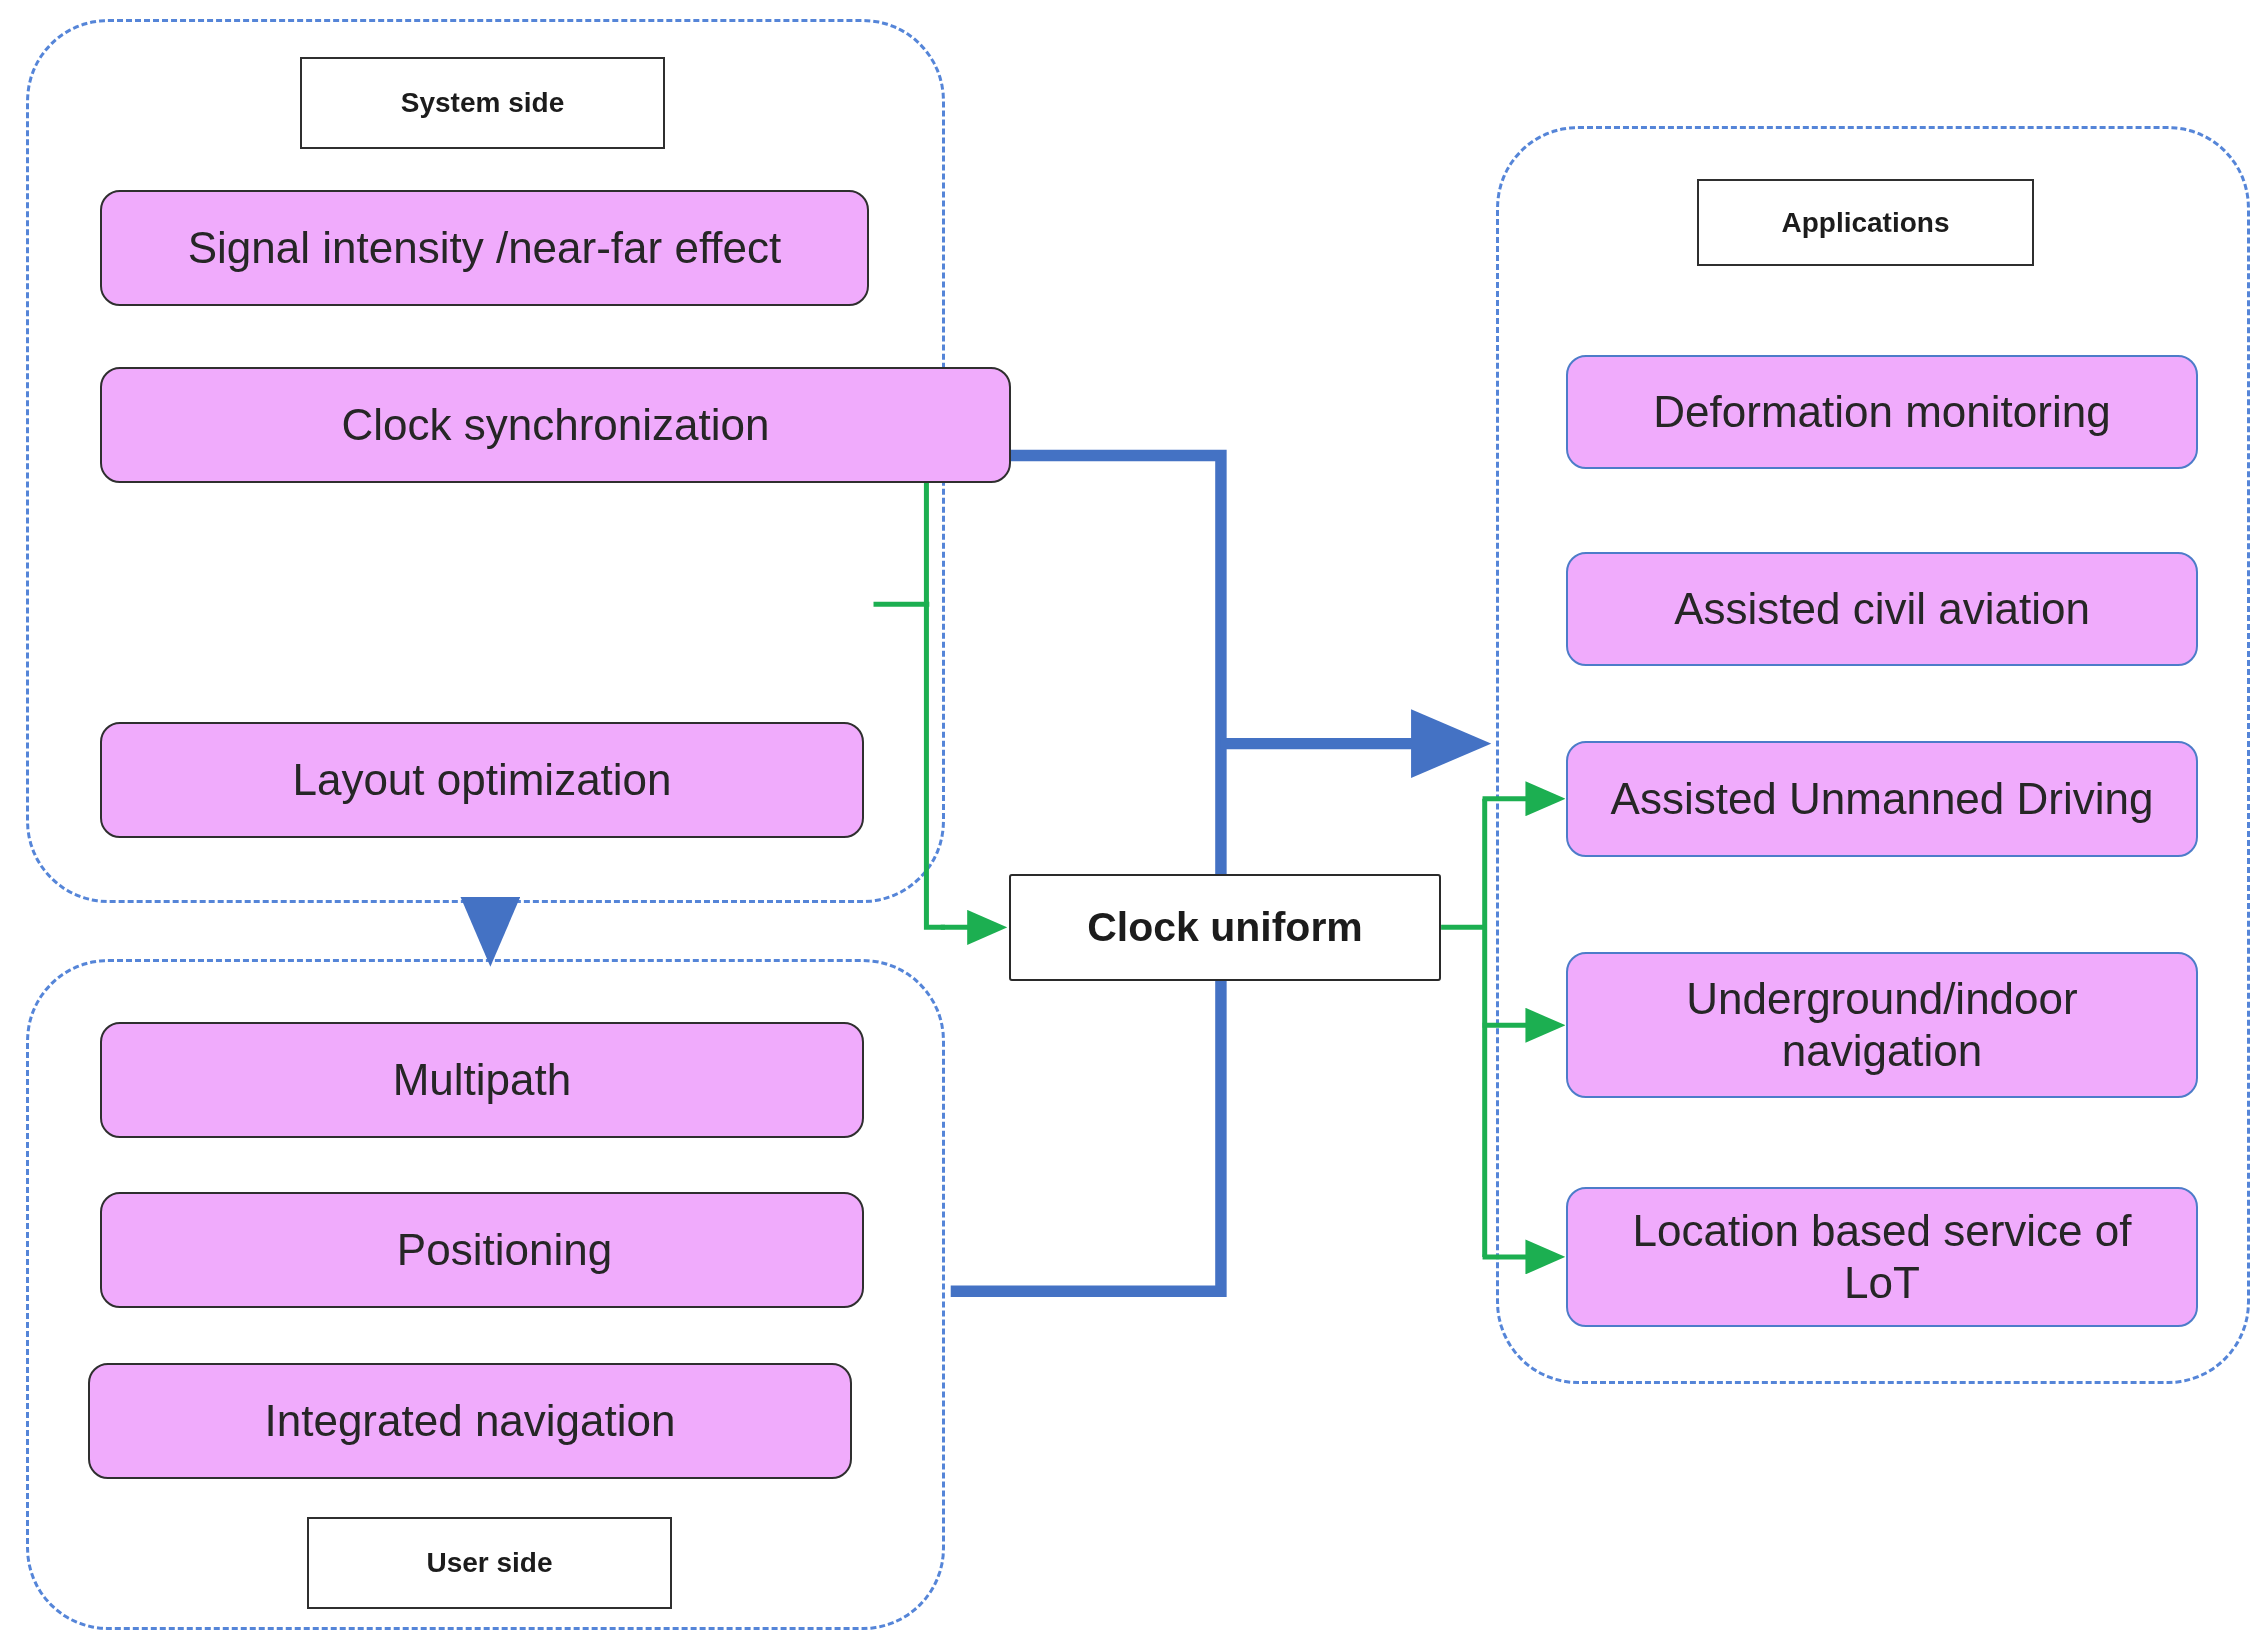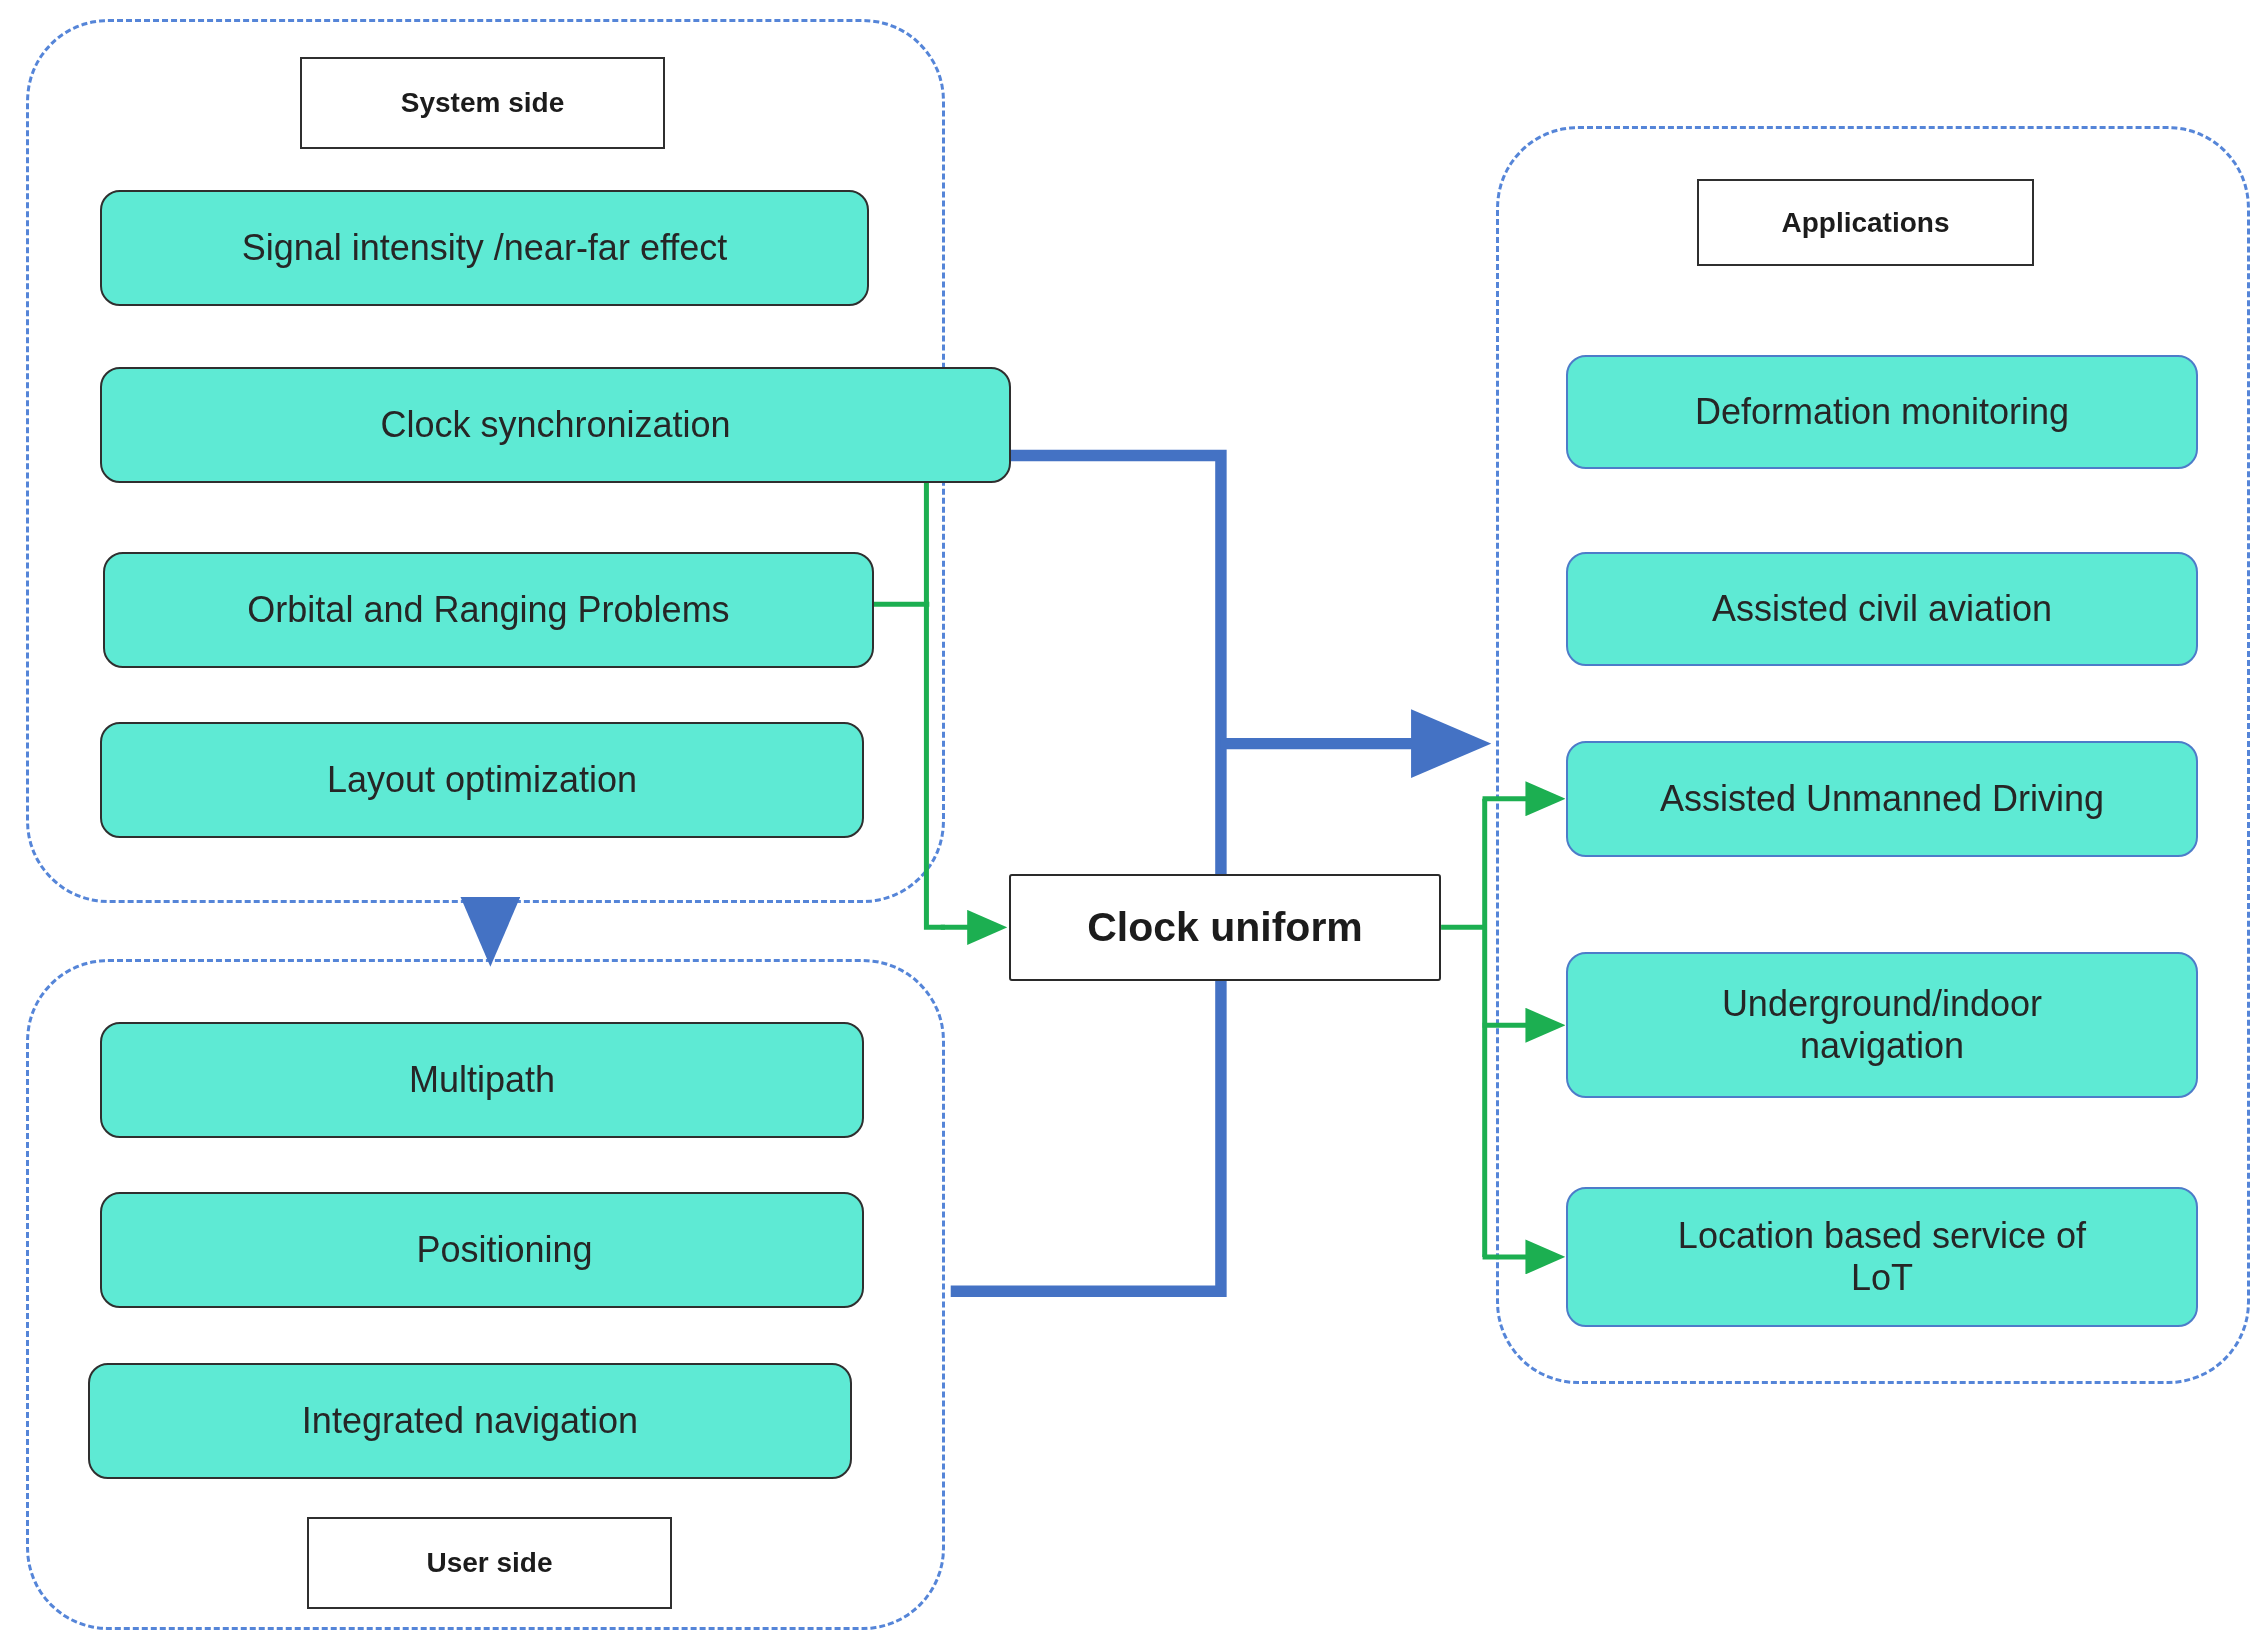--- a/index.html
+++ b/index.html
@@ -6,24 +6,24 @@
   .stage{
     position:relative;width:2261px;height:1641px;background:#ffffff;overflow:hidden;
     font-family:"Liberation Sans", sans-serif;
   }
   .group{
     position:absolute;box-sizing:border-box;z-index:1;
     border:3.6px dashed var(--dashed);border-radius:82px;background:transparent;
   }
   .connector-layer{position:absolute;left:0;top:0;z-index:2;}
   .node{
-    position:absolute;box-sizing:border-box;z-index:3;background:#5eead4;
+    position:absolute;box-sizing:border-box;z-index:3;background:#f0abfc;
     border:2.9px solid var(--ink);border-radius:20px;
     display:flex;align-items:center;justify-content:center;
-    font-size:36px;color:var(--text);text-align:center;line-height:1.18;
+    font-size:44px;color:var(--text);text-align:center;line-height:1.18;
     white-space:pre-line;
   }
   .appnode{border-color:var(--appBorder);border-radius:20px;}
   .title{
     position:absolute;box-sizing:border-box;z-index:3;background:#ffffff;
     border:2.9px solid var(--ink);border-radius:0;
     display:flex;align-items:center;justify-content:center;
     font-size:28px;font-weight:bold;color:#1c1c1c;text-align:center;
   }
   .datum{
@@ -68,21 +68,20 @@
   </svg>
 
   <div class="title" style="left:300px;top:57px;width:365px;height:92px;">System side</div>
   <div class="title" style="left:307px;top:1517px;width:365px;height:92px;">User side</div>
   <div class="title" style="left:1697px;top:179px;width:337px;height:87px;">Applications</div>
 
   <div class="datum" style="left:1009px;top:874px;width:432px;height:107px;">Clock uniform</div>
 
   <div class="node" style="left:100px;top:190px;width:769px;height:116px;">Signal intensity /near-far effect</div>
   <div class="node" style="left:100px;top:367px;width:911px;height:116px;">Clock synchronization</div>
-  <div class="node" style="left:103px;top:552px;width:771px;height:116px;">Orbital and Ranging Problems</div>
   <div class="node" style="left:100px;top:722px;width:764px;height:116px;">Layout optimization</div>
 
   <div class="node" style="left:100px;top:1022px;width:764px;height:116px;">Multipath</div>
   <div class="node" style="left:100px;top:1192px;width:764px;height:116px;padding-left:45px;">Positioning</div>
   <div class="node" style="left:88px;top:1363px;width:764px;height:116px;">Integrated navigation</div>
 
   <div class="node appnode" style="left:1566px;top:355px;width:632px;height:114px;">Deformation monitoring</div>
   <div class="node appnode" style="left:1566px;top:552px;width:632px;height:114px;">Assisted civil aviation</div>
   <div class="node appnode" style="left:1566px;top:741px;width:632px;height:116px;">Assisted Unmanned Driving</div>
   <div class="node appnode" style="left:1566px;top:952px;width:632px;height:146px;">Underground/indoor

